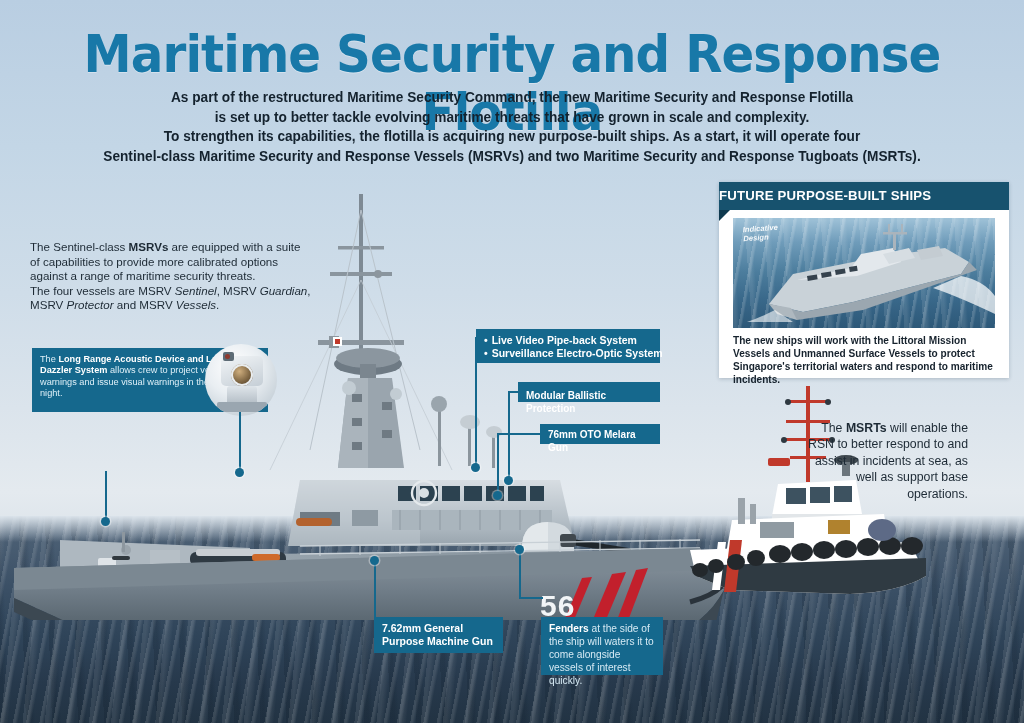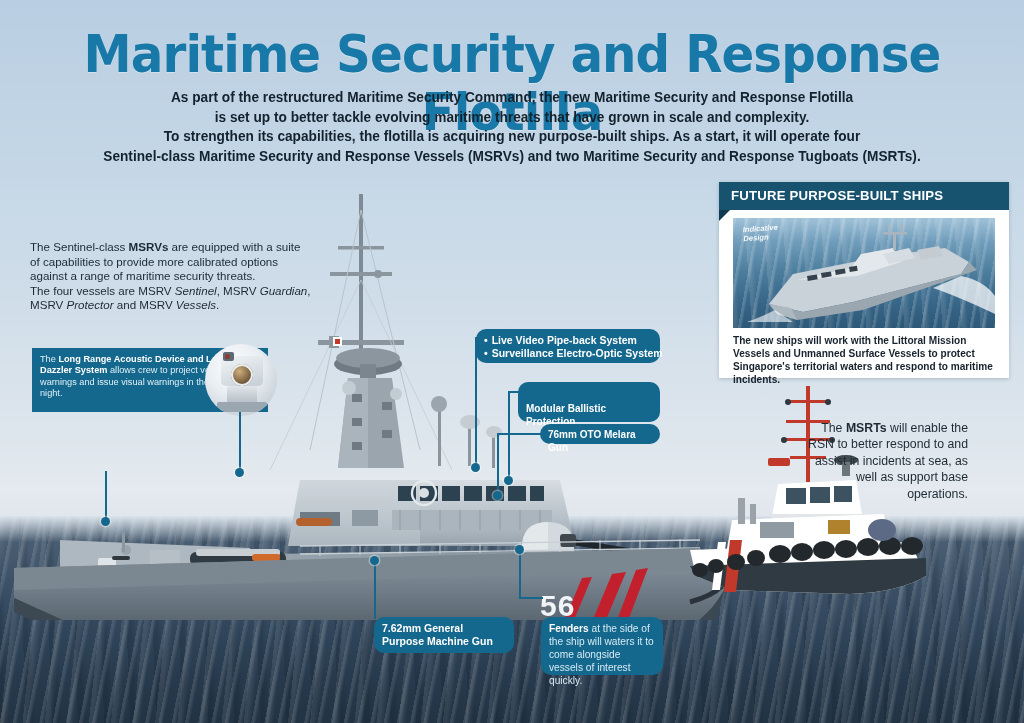--- a/index.html
+++ b/index.html
@@ -46,21 +46,21 @@
     position:absolute;top:88px;left:0;width:1024px;text-align:center;
     color:#14222e;font-size:14.4px;line-height:19.6px;font-weight:bold;
     transform:scaleX(.95);transform-origin:50% 50%;
   }
   .subtitle div{white-space:nowrap;}
 
   
   .box{
     position:absolute;background:#15688d;color:#ffffff;
     font-size:10.5px;line-height:13px;font-weight:bold;
-    padding:6px 9px;box-sizing:border-box;border-radius:10px;
+    padding:6px 9px;box-sizing:border-box;
   }
   .box.lite{font-weight:normal;}
   .box b{font-weight:bold;}
   .bul{display:block;white-space:nowrap;}
   .bul:before{content:"\2022";margin-right:4px;}
 
   
   .ln{position:absolute;background:#15688d;}
   .lnv{width:2px;}
   .lnh{height:2px;}
@@ -99,21 +99,21 @@
   .lrad-foot{position:absolute;left:12px;top:58px;width:50px;height:10px;background:#9aa6b0;border-radius:2px;}
 
   
   .panel{
     position:absolute;left:719px;top:182px;width:290px;height:196px;
     background:#ffffff;box-shadow:0 1px 4px rgba(20,40,60,.22);
   }
   .panel-hd{
     position:absolute;left:719px;top:182px;width:290px;height:28px;
     background:#17526e;color:#ffffff;font-size:13.2px;font-weight:bold;
-    letter-spacing:.2px;line-height:28px;padding-left:12px;box-sizing:border-box;
+    letter-spacing:.2px;line-height:28px;box-sizing:border-box;
   }
   .panel-notch{
     position:absolute;left:719px;top:210px;width:0;height:0;
     border-left:11px solid #0f3a4f;border-bottom:11px solid transparent;
   }
   .panel-img{
     position:absolute;left:733px;top:218px;width:262px;height:110px;overflow:hidden;
     background:linear-gradient(180deg,#9fc2d8 0%,#6f9cba 22%,#4d7e9e 48%,#39688a 74%,#2d5878 100%);
   }
   .panel-img:after{
@@ -367,35 +367,35 @@
   <div class="ln lnv" style="left:105px;top:471px;height:50px;"></div>
   <div class="dot" style="left:101px;top:517px;"></div>
 
   <div class="box" style="left:476px;top:329px;width:184px;height:34px;padding:5px 8px;">
     <span class="bul">Live Video Pipe-back System</span>
     <span class="bul">Surveillance Electro-Optic System</span>
   </div>
   <div class="ln lnv" style="left:475px;top:337px;height:130px;"></div>
   <div class="dot" style="left:471px;top:463px;"></div>
 
-  <div class="box" style="left:518px;top:382px;width:142px;height:20px;padding:20px 8px;font-size:10px;">
+  <div class="box" style="left:518px;top:382px;width:142px;height:20px;padding:7px 8px;font-size:10px;">
     <span>Modular Ballistic Protection</span>
   </div>
   <div class="ln lnh" style="left:508px;top:391px;width:12px;"></div>
   <div class="ln lnv" style="left:508px;top:391px;height:89px;"></div>
   <div class="dot" style="left:504px;top:476px;"></div>
 
   <div class="box" style="left:540px;top:424px;width:120px;height:20px;padding:4px 8px;font-size:10px;">
     <span>76mm OTO Melara Gun</span>
   </div>
   <div class="ln lnh" style="left:497px;top:433px;width:45px;"></div>
   <div class="ln lnv" style="left:497px;top:433px;height:62px;"></div>
   <div class="dot" style="left:493px;top:491px;"></div>
 
-  <div class="box" style="left:374px;top:617px;width:140px;height:36px;padding:5px 8px;">
+  <div class="box" style="left:374px;top:617px;width:129px;height:36px;padding:5px 8px;">
     <span>7.62mm General</span><br>
     <span>Purpose Machine Gun</span>
   </div>
   <div class="ln lnv" style="left:374px;top:562px;height:57px;"></div>
   <div class="dot" style="left:370px;top:556px;"></div>
 
   <div class="box lite" style="left:541px;top:617px;width:122px;height:58px;padding:5px 8px;font-size:10.2px;line-height:13px;color:#d6eaf4;">
     <b style="color:#fff;">Fenders</b><span> at the side of the ship will waters it to come alongside vessels of interest quickly.</span>
   </div>
   <div class="ln lnh" style="left:519px;top:597px;width:24px;"></div>

